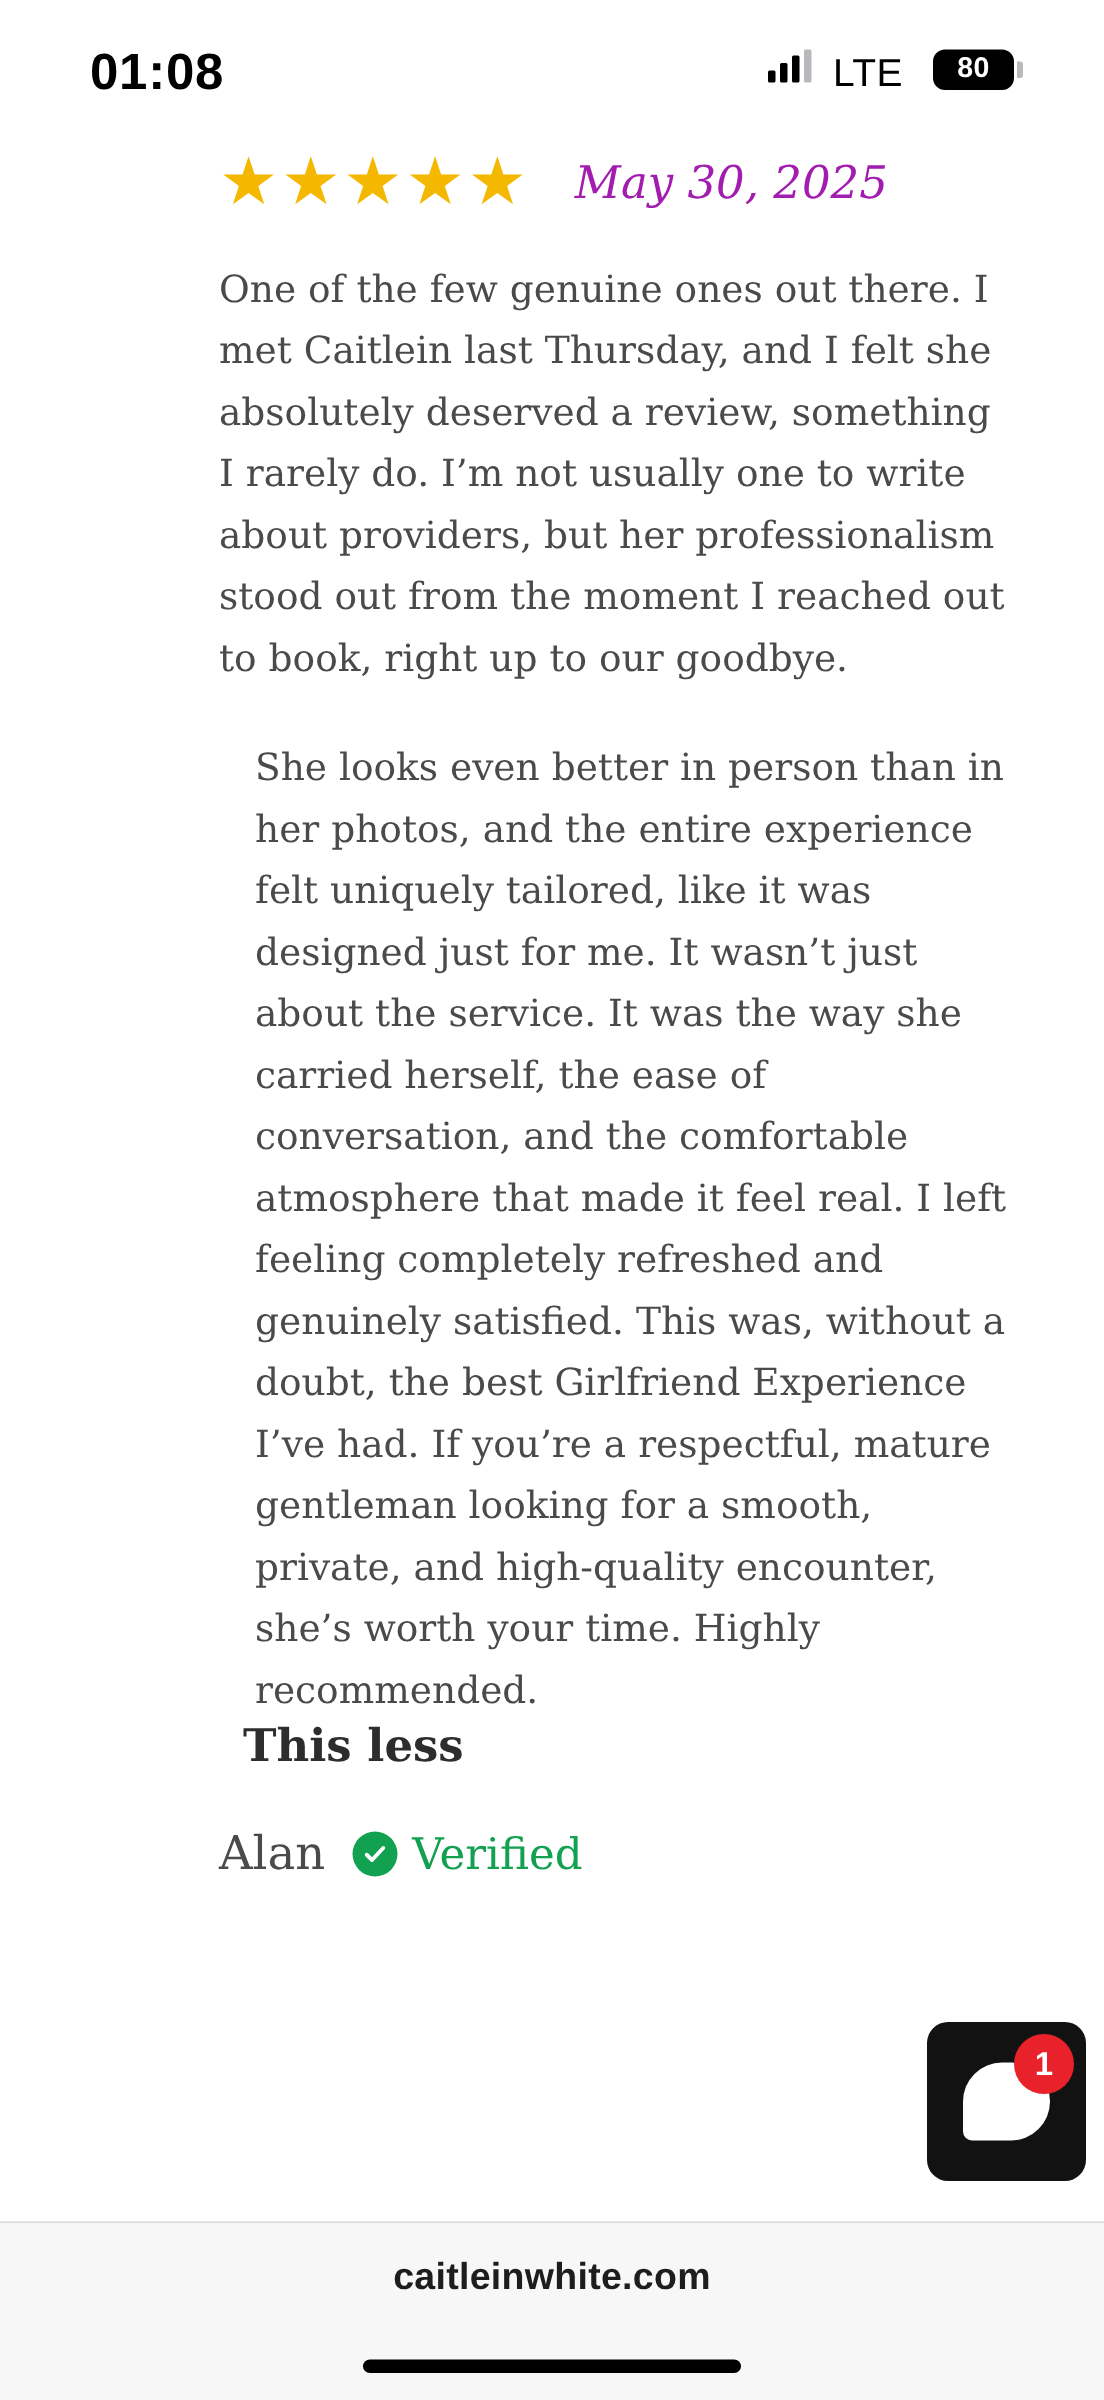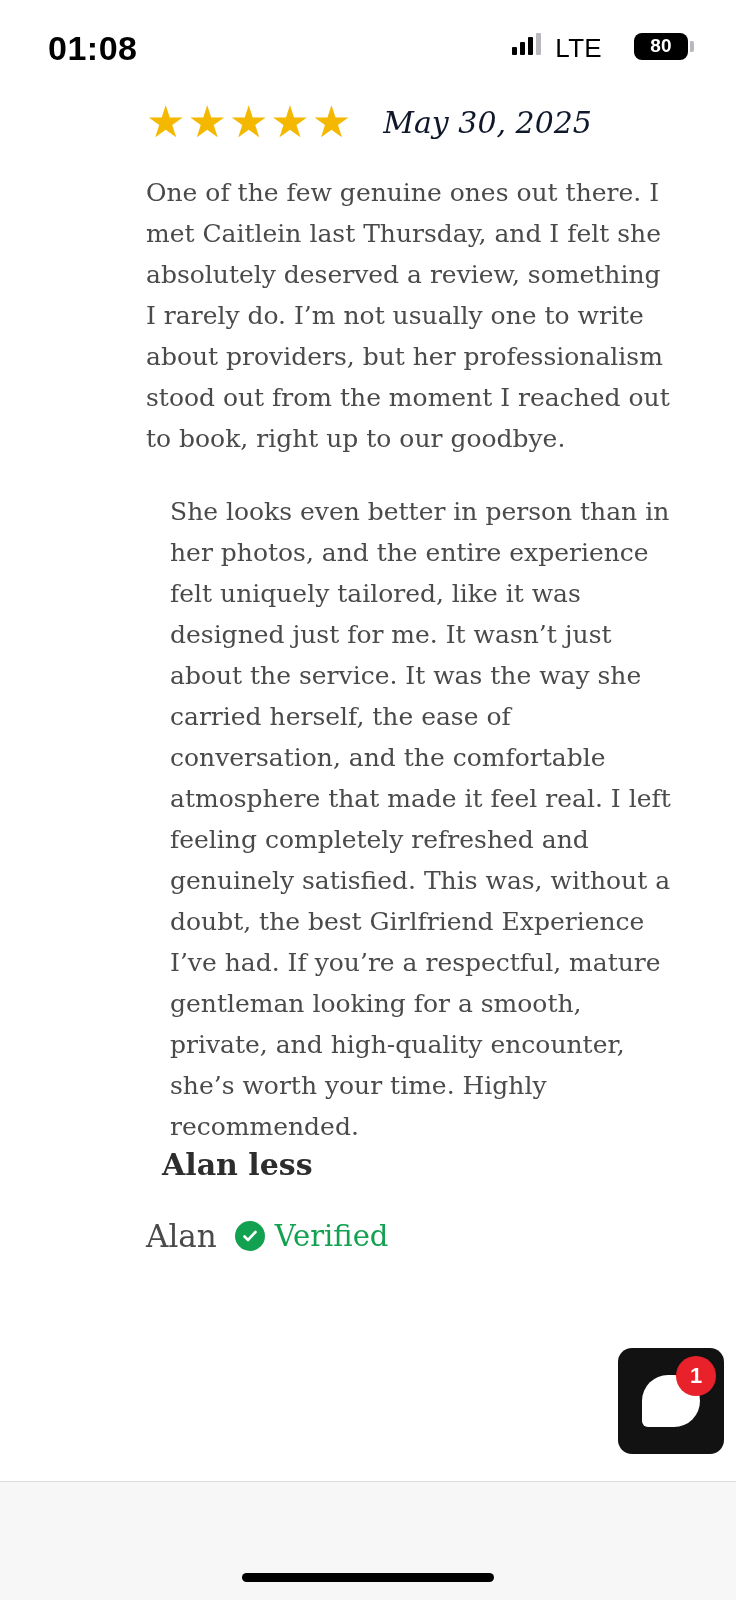--- a/index.html
+++ b/index.html
@@ -18,21 +18,21 @@
 
   
   .statusbar {
     position: absolute;
     top: 0; left: 0;
     width: 736px;
     height: 96px;
     display: flex;
     align-items: center;
     justify-content: space-between;
-    padding: 0 48px;
+    padding: 0 60px;
     box-sizing: border-box;
   }
   .status-time {
     font-family: "Liberation Sans", sans-serif;
     font-size: 34px;
     font-weight: 700;
     color: #000;
     letter-spacing: 0.5px;
   }
   .status-right {
@@ -64,21 +64,21 @@
   }
   .battery {
     position: relative;
     width: 54px;
     height: 27px;
     border-radius: 8px;
     background: #000;
     display: flex;
     align-items: center;
     justify-content: center;
-    margin-left: 20px;
+    margin-left: 8px;
   }
   .battery-level {
     font-size: 19px;
     font-weight: 700;
     color: #fff;
     letter-spacing: 0.2px;
   }
   .battery-cap {
     position: absolute;
     right: -6px;
@@ -107,21 +107,21 @@
   .stars {
     font-size: 44px;
     letter-spacing: 2px;
     color: #f5b800;
     line-height: 1;
   }
   .review-date {
     font-family: "DejaVu Serif", "Liberation Serif", serif;
     font-style: italic;
     font-size: 30px;
-    color: #0f172a;
+    color: #a21caf;
   }
   .review-body {
     font-family: "DejaVu Serif", "Liberation Serif", serif;
     font-size: 25px;
     line-height: 41px;
     color: #4a4a4a;
     margin-top: 28px;
     padding-right: 20px;
   }
   .review-body p {
@@ -262,21 +262,21 @@
   <div class="review-head">
     <div class="stars">★★★★★</div>
     <div class="review-date">May 30, 2025</div>
   </div>
 
   <div class="review-body">
     <p>One of the few genuine ones out there. I met Caitlein last Thursday, and I felt she absolutely deserved a review, something I rarely do. I’m not usually one to write about providers, but her professionalism stood out from the moment I reached out to book, right up to our goodbye.</p>
     <p>She looks even better in person than in her photos, and the entire experience felt uniquely tailored, like it was designed just for me. It wasn’t just about the service. It was the way she carried herself, the ease of conversation, and the comfortable atmosphere that made it feel real. I left feeling completely refreshed and genuinely satisfied. This was, without a doubt, the best Girlfriend Experience I’ve had. If you’re a respectful, mature gentleman looking for a smooth, private, and high-quality encounter, she’s worth your time. Highly recommended.</p>
   </div>
 
-  <span class="show-less">Alan less</span>
+  <span class="show-less">This less</span>
 
   <div class="reviewer-row">
     <span class="reviewer-name">Alan</span>
     <span class="verified">
       <span class="verified-badge">
         <svg width="18" height="18" viewBox="0 0 18 18" aria-hidden="true">
           <polyline points="3.5,9.5 7,13 14.5,5" fill="none" stroke="#ffffff" stroke-width="2.6" stroke-linecap="round" stroke-linejoin="round"></polyline>
         </svg>
       </span>
       <span class="verified-text">Verified</span>
@@ -284,14 +284,15 @@
   </div>
 
 </div>
 
 <div class="chat-fab">
   <div class="bubble"></div>
   <div class="chat-badge">1</div>
 </div>
 
 <div class="bottom-bar">
+  <div class="site-url">caitleinwhite.com</div>
   <div class="home-indicator"></div>
 </div>
 
 </body></html>

